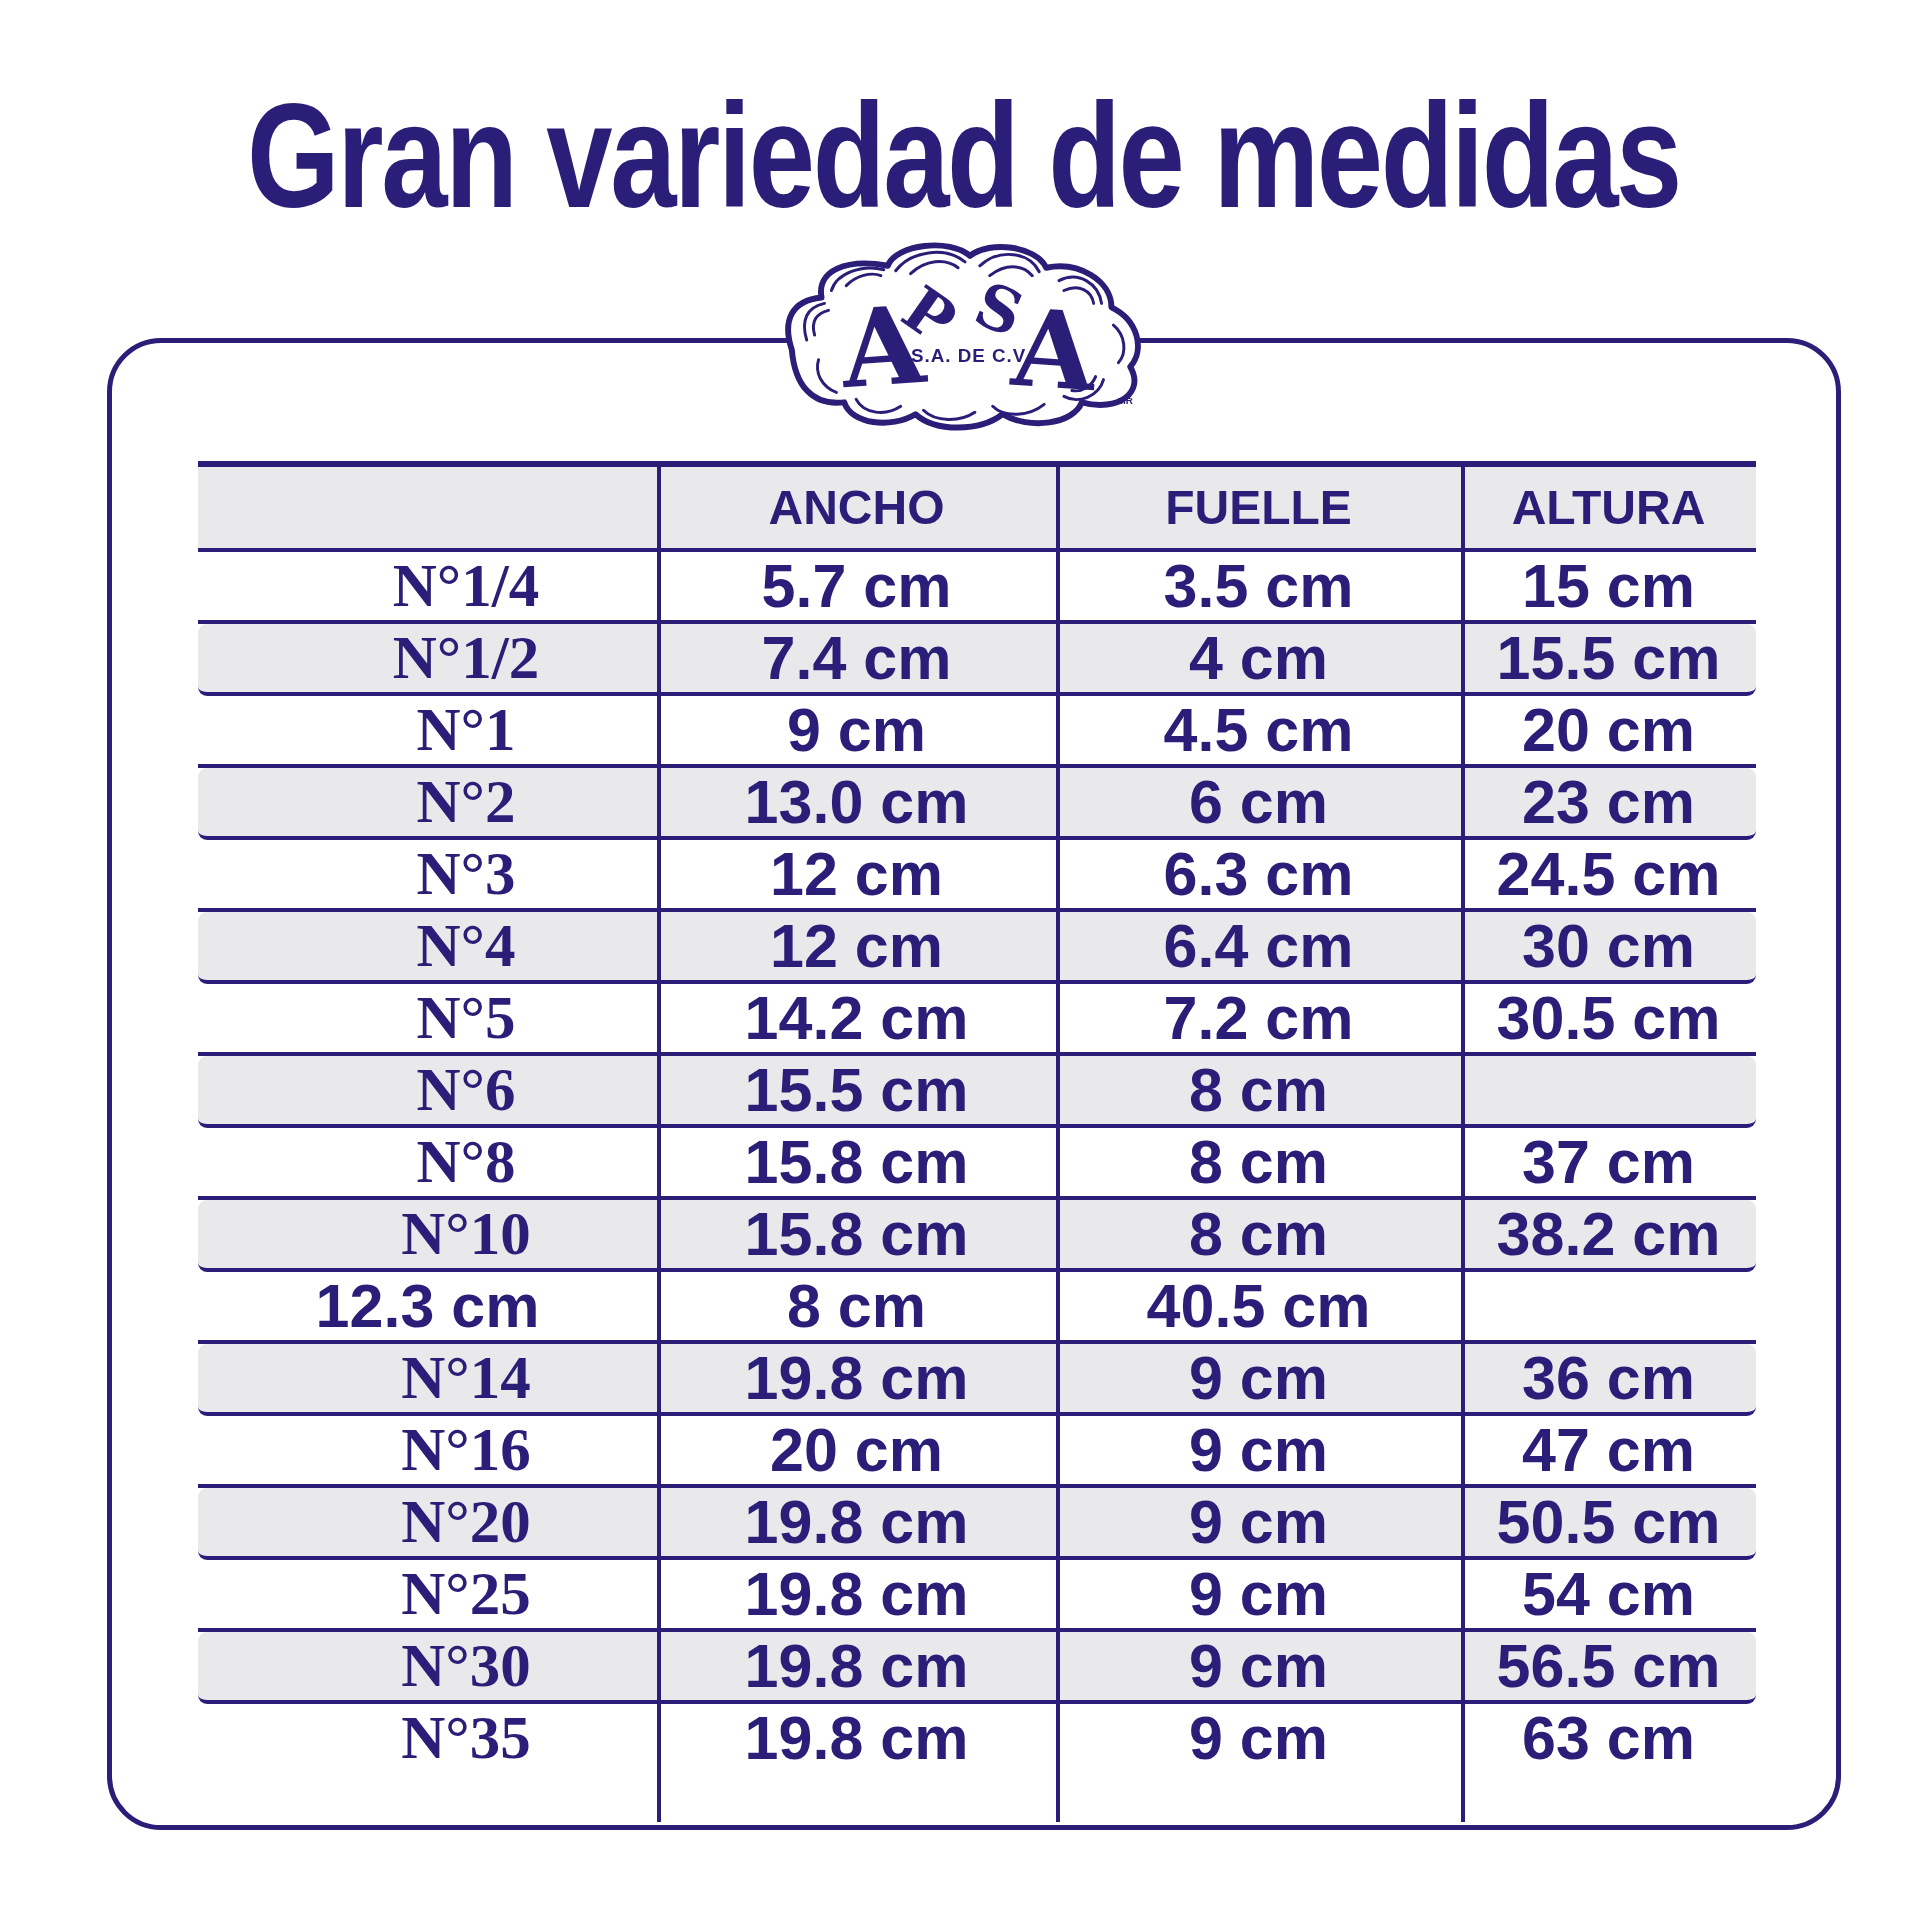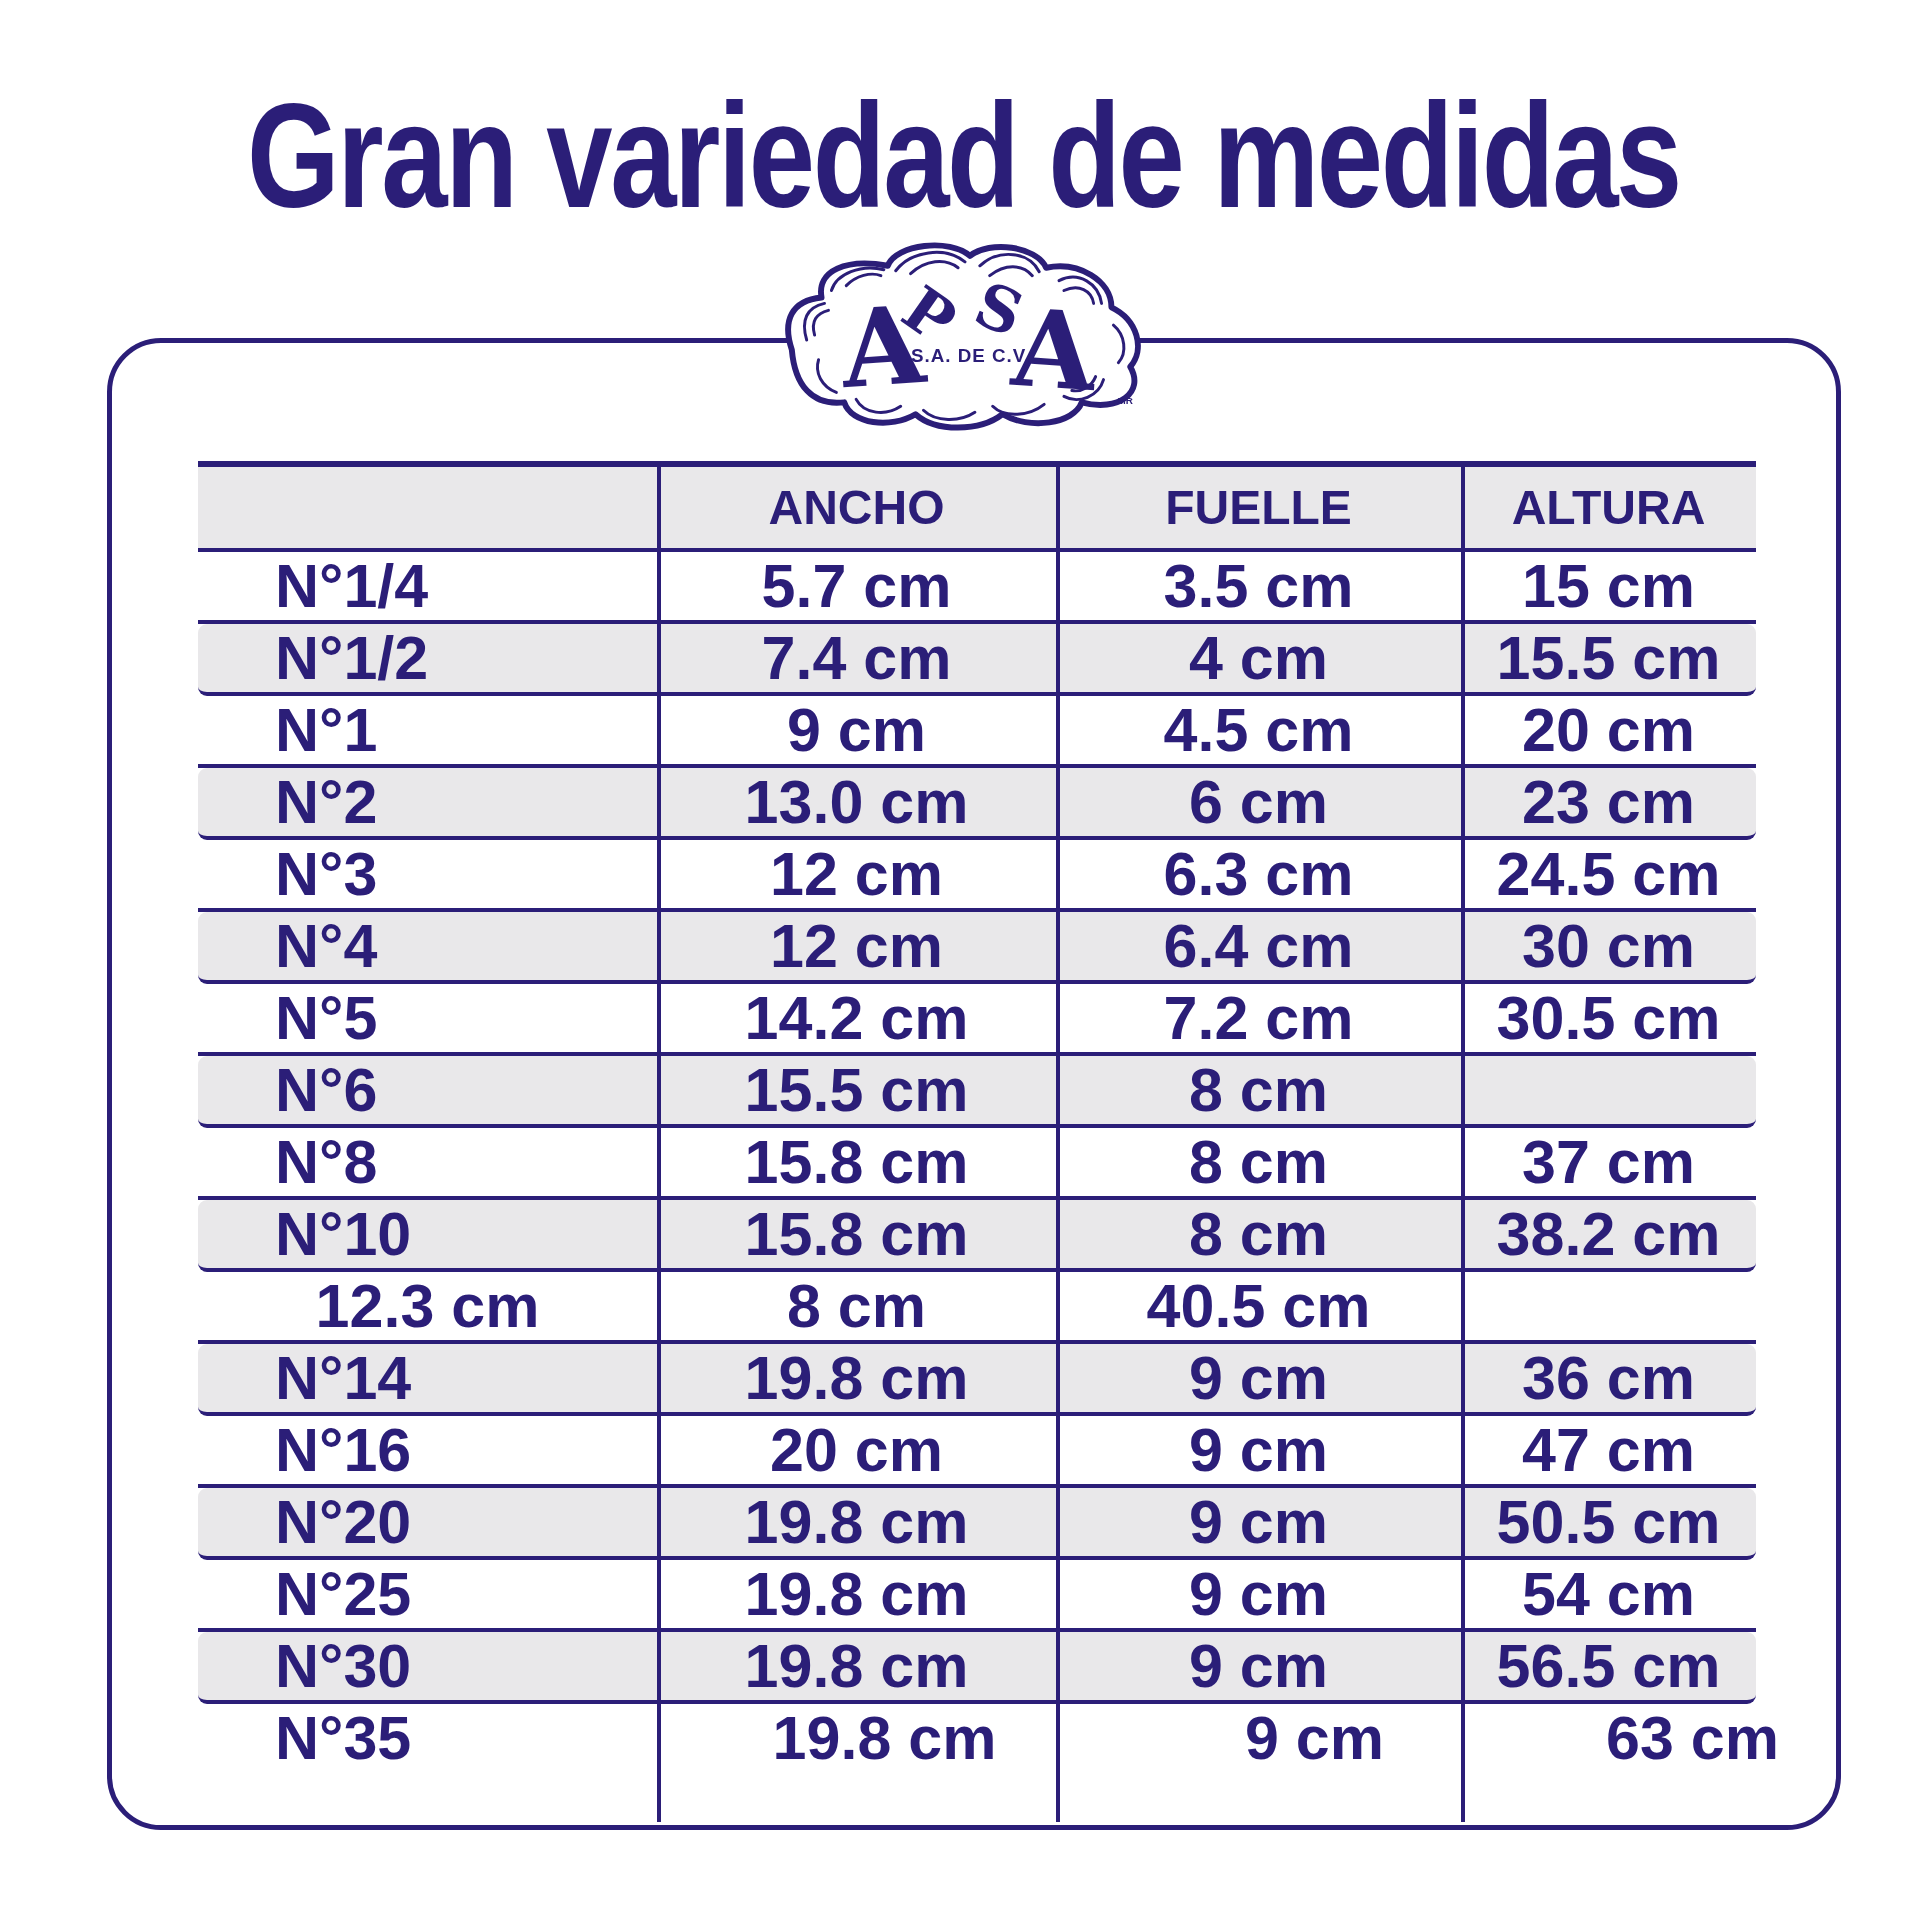--- a/index.html
+++ b/index.html
@@ -34,28 +34,28 @@
     box-sizing:border-box;
   }
   .thead{
     background:var(--gray);
     border-top:6px solid var(--navy);
     border-bottom:4px solid var(--navy);
     height:91px;
   }
   .thead .cell{line-height:81px;font-size:48px;}
   .trow{height:72px;border-bottom:4px solid var(--navy);}
-  .trow.last{border-bottom:none;height:68px;gap:28px;}
+  .trow.last{border-bottom:none;height:68px;}
   .trow.gray{background:var(--gray);border-radius:9px;}
   .cell{
     font-weight:bold;color:var(--navy);
     text-align:center;line-height:68px;font-size:61px;
     white-space:nowrap;overflow:visible;
   }
-  .cell.c0{text-align:left;padding-left:77px;}
+  .cell.c0{text-align:center;padding-left:77px;font-family:Liberation Serif, serif;}
   .vline{
     position:absolute;top:461px;width:4px;height:1361px;
     background:var(--navy);
   }
   .vline.v1{left:657px;}
   .vline.v2{left:1056px;}
   .vline.v3{left:1461px;}
   .logo{
     position:absolute;left:777px;top:236px;width:376px;height:208px;
   }

